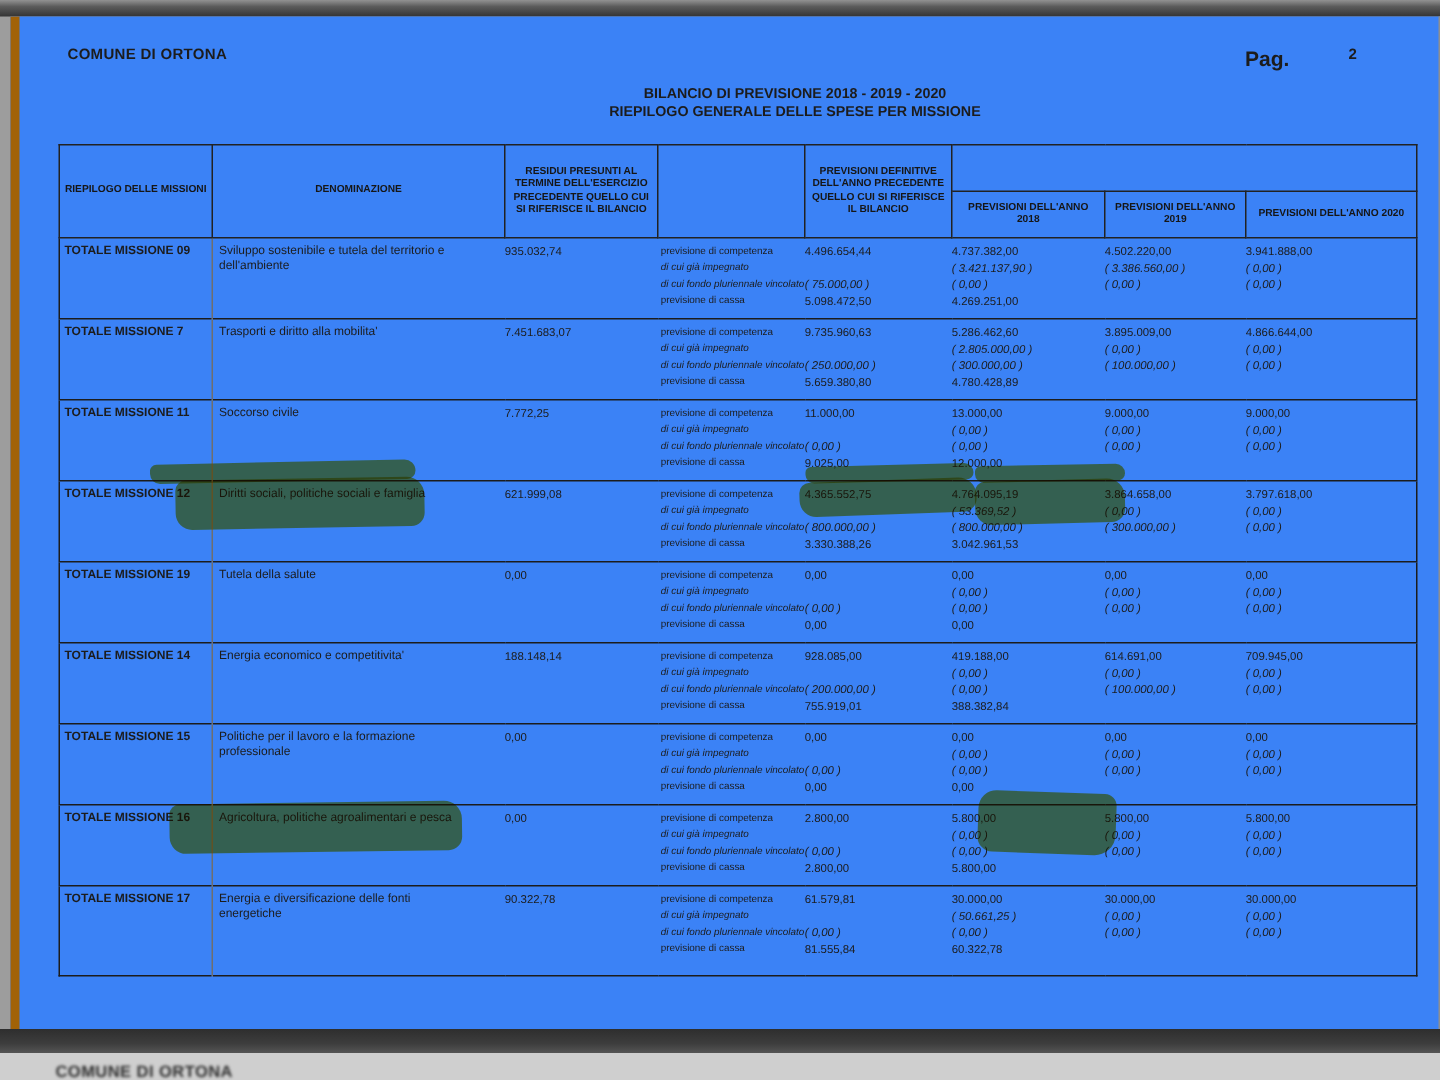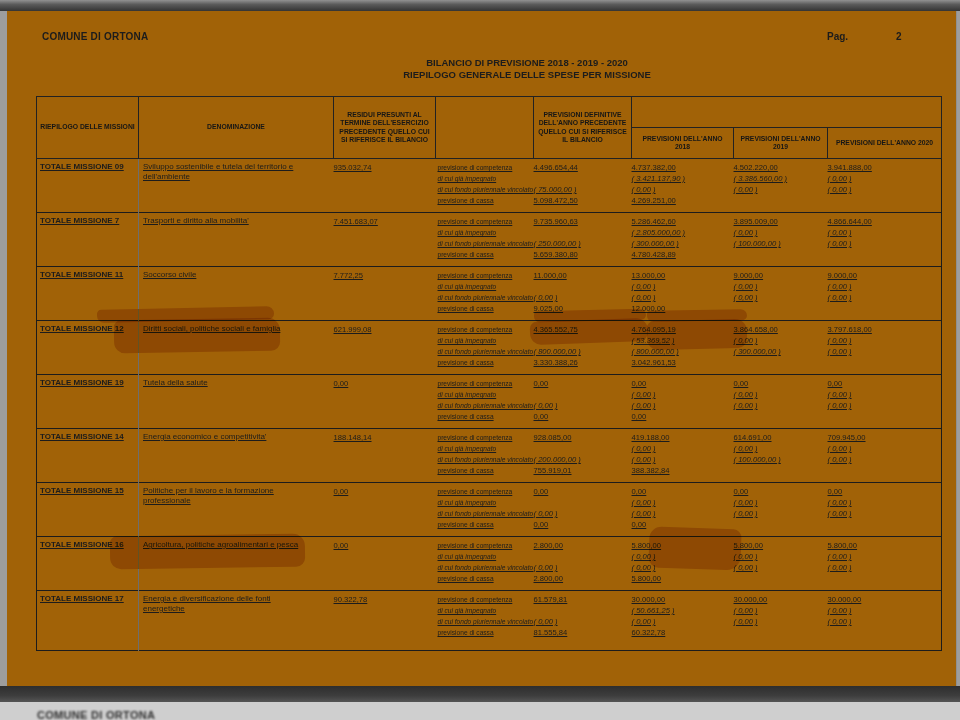--- a/index.html
+++ b/index.html
@@ -10,42 +10,42 @@
     color:#1c1c1c;
     -webkit-font-smoothing:antialiased;
   }
   .viewport{position:relative;width:960px;height:720px;overflow:hidden;}
   .top-strip{
     position:absolute;left:0;top:0;width:960px;height:11px;
     background:linear-gradient(180deg,#929292 0%,#5b5b5b 40%,#343434 100%);
   }
   .page{
     position:absolute;left:7px;top:11px;width:946px;height:675px;
-    background:#a16207;
-    border-left:3px solid #a16207;border-right:1px solid #8f8f8f;
+    background:#3b82f6;
+    border-left:6px solid #a16207;border-right:1px solid #8f8f8f;
   }
   .muni{position:absolute;left:32px;top:20px;font-size:10px;font-weight:bold;letter-spacing:.2px;}
-  .pag-label{position:absolute;left:817px;top:20px;font-size:10px;font-weight:bold;}
+  .pag-label{position:absolute;left:817px;top:20px;font-size:14px;font-weight:bold;}
   .pag-num{position:absolute;left:886px;top:20px;font-size:10px;font-weight:bold;}
   .doc-title{position:absolute;left:0;top:46px;width:946px;text-align:center;font-weight:bold;font-size:9.5px;line-height:12px;margin-left:44px;}
 
   table.budget{
     position:absolute;left:26px;top:85px;width:905px;
     border-collapse:collapse;table-layout:fixed;
     border:1.6px solid #1c1c1c;
   }
   thead th{
     border:1.2px solid #222;
     font-size:6.8px;font-weight:bold;text-align:center;vertical-align:middle;
     padding:1px 2px;line-height:8.2px;color:#161616;
   }
   thead tr.h1 th{height:28px;}
   thead tr.h2 th{height:28px;}
   thead th.tall{height:58px;}
-  tbody tr{height:54px;border-top:1.6px solid #1c1c1c;text-decoration:underline;}
+  tbody tr{height:54px;border-top:1.6px solid #1c1c1c;}
   tbody tr:last-child{height:60px;}
   tbody td{vertical-align:top;padding:3px 0 0 0;}
   td.c-label{font-size:8px;font-weight:bold;padding-left:3px;border-right:1px solid #6e6e6e;white-space:nowrap;}
   td.c-denom{font-size:8px;padding-left:4px;line-height:10px;}
   td.c-denom .inner{max-width:162px;}
   td.c-num{font-size:7.6px;text-align:left;padding-right:6px;line-height:11px;}
   td.c-lines{font-size:6.6px;padding-left:2px;line-height:11px;}
   .ln{height:11px;white-space:nowrap;overflow:visible;}
   .it{font-style:italic;}
 

